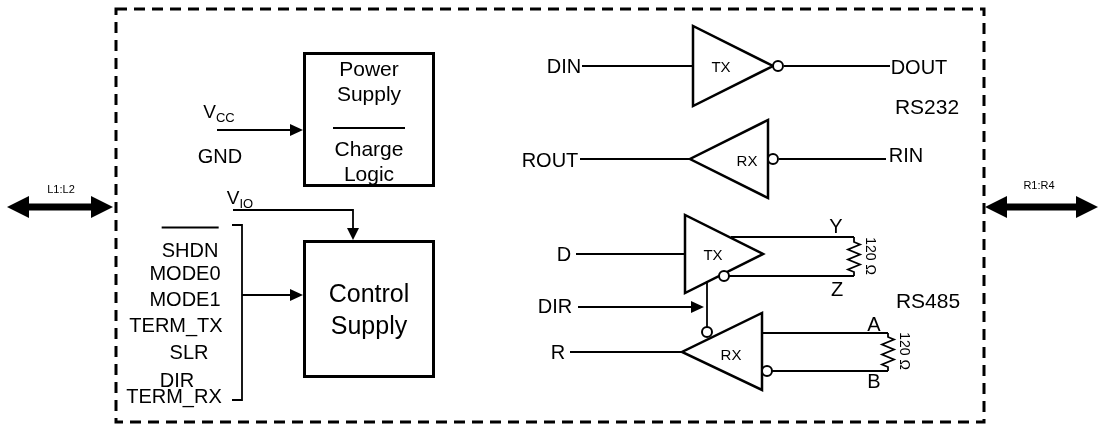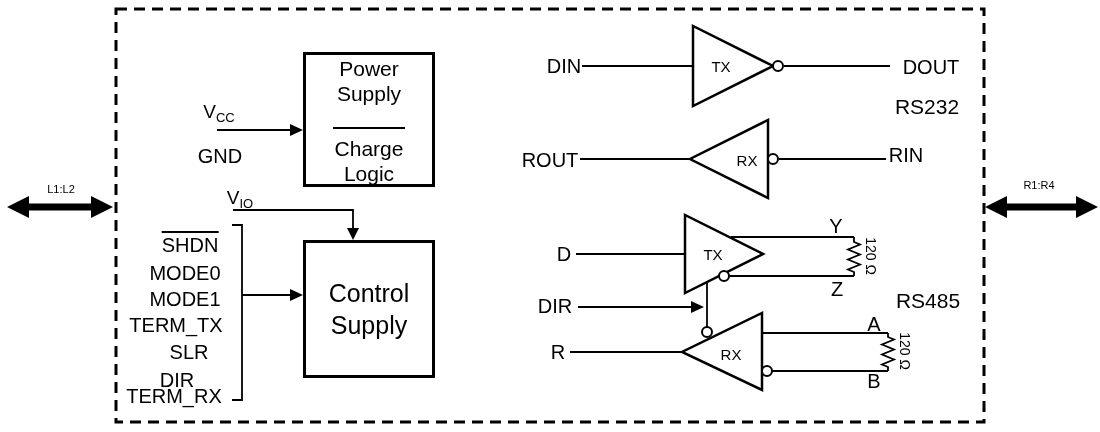--- a/index.html
+++ b/index.html
@@ -9,21 +9,21 @@
   }
   svg.gfx { position:absolute; left:0; top:0; width:1100px; height:432px; }
   .lbl {
     position:absolute; transform:translate(-50%,-50%);
     white-space:nowrap; line-height:1; font-size:20px; color:#000;
   }
   .lbl.sz21 { font-size:21px; }
   .lbl.sz16 { font-size:11px; }
   .lbl.sz15 { font-size:15px; }
   .lbl.rot { font-size:14px; transform:translate(-50%,-50%) rotate(90deg); }
-  .overline { border-top:2px solid #000; padding-top:2px; display:inline-block; }
+  .overline { border-top:2px solid #000; padding-top:11px; display:inline-block; }
   sub.pinsub { font-size:13px; line-height:0; }
   .block-box {
     position:absolute; box-sizing:border-box; border:3px solid #000; background:#fff;
     display:flex; flex-direction:column; align-items:center; text-align:center;
   }
   #power-box { left:303px; top:52px; width:132px; height:135px; font-size:21px; line-height:25px; padding-top:1px; }
   #power-box .divider { width:72px; border-top:2px solid #000; margin:21px auto 7px; }
   #control-box { left:303px; top:240px; width:132px; height:138px; font-size:25px; line-height:32px; justify-content:center; }
 </style>
 </head>
@@ -125,21 +125,21 @@
 
   <div class="lbl" style="left:190px; top:243px;"><span class="overline">SHDN</span></div>
   <div class="lbl" style="left:185px; top:273px;">MODE0</div>
   <div class="lbl" style="left:185px; top:299px;">MODE1</div>
   <div class="lbl" style="left:176px; top:325px;">TERM_TX</div>
   <div class="lbl" style="left:189px; top:352px;">SLR</div>
   <div class="lbl" style="left:177px; top:380px;">DIR</div>
   <div class="lbl" style="left:174px; top:396px;">TERM_RX</div>
 
   <div class="lbl" style="left:564px; top:66px;">DIN</div>
-  <div class="lbl" style="left:919px; top:67px;margin-left:12px;">DOUT</div>
+  <div class="lbl" style="left:919px; top:67px;">DOUT</div>
   <div class="lbl sz21" style="left:927px; top:106px;">RS232</div>
   <div class="lbl" style="left:550px; top:160px;">ROUT</div>
   <div class="lbl" style="left:906px; top:155px;">RIN</div>
   <div class="lbl sz15" style="left:721px; top:66px;">TX</div>
   <div class="lbl sz15" style="left:747px; top:160px;">RX</div>
 
   <div class="lbl" style="left:564px; top:254px;">D</div>
   <div class="lbl" style="left:555px; top:306px;">DIR</div>
   <div class="lbl" style="left:558px; top:352px;">R</div>
   <div class="lbl" style="left:836px; top:226px;">Y</div>

